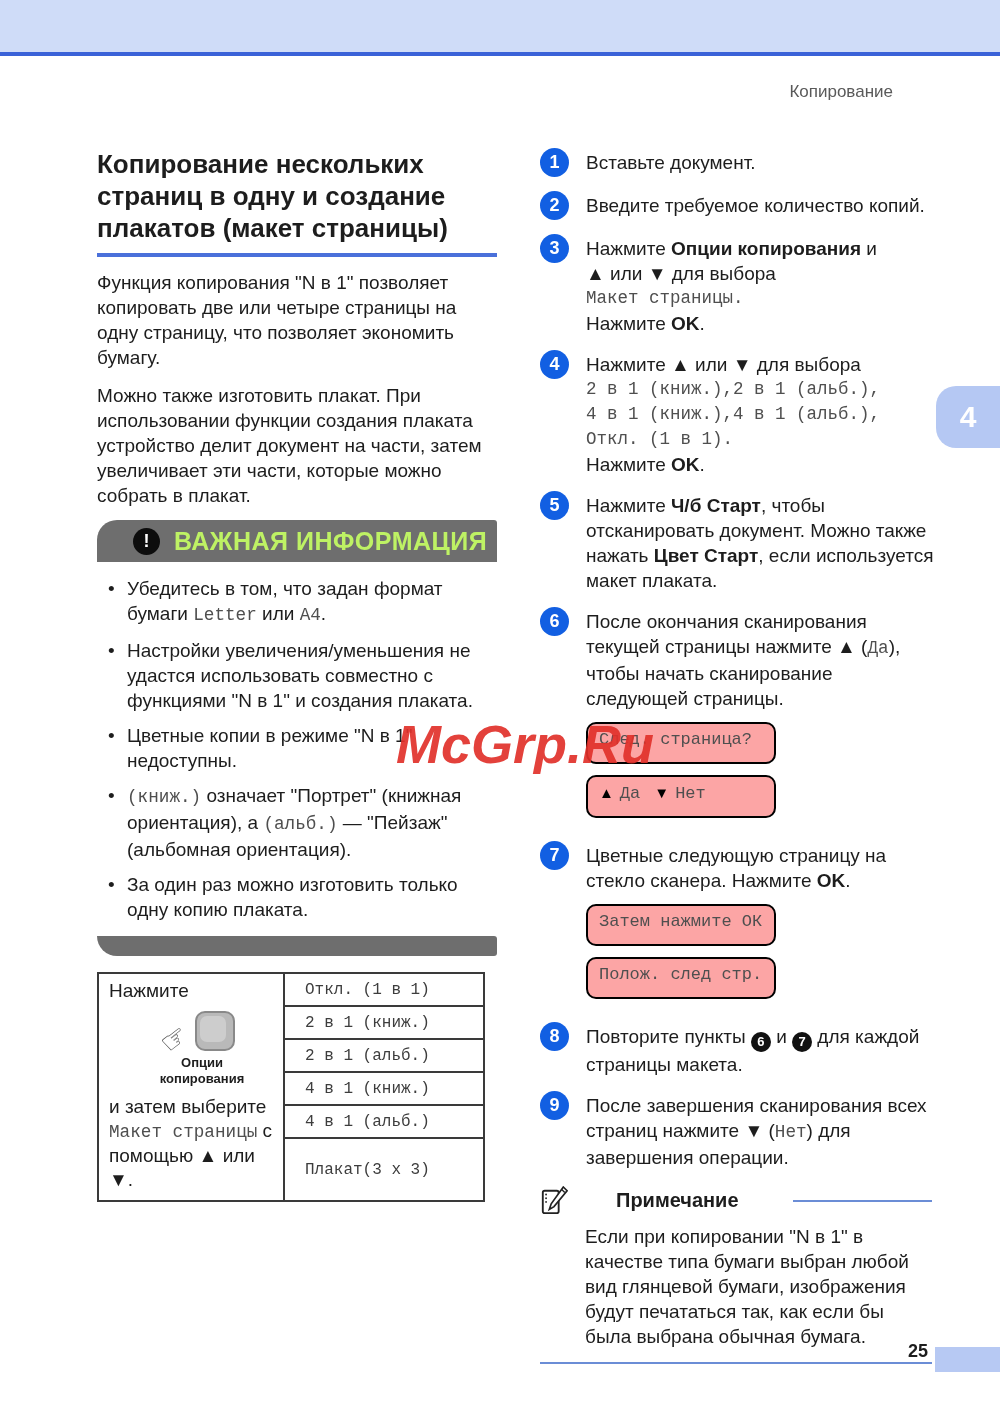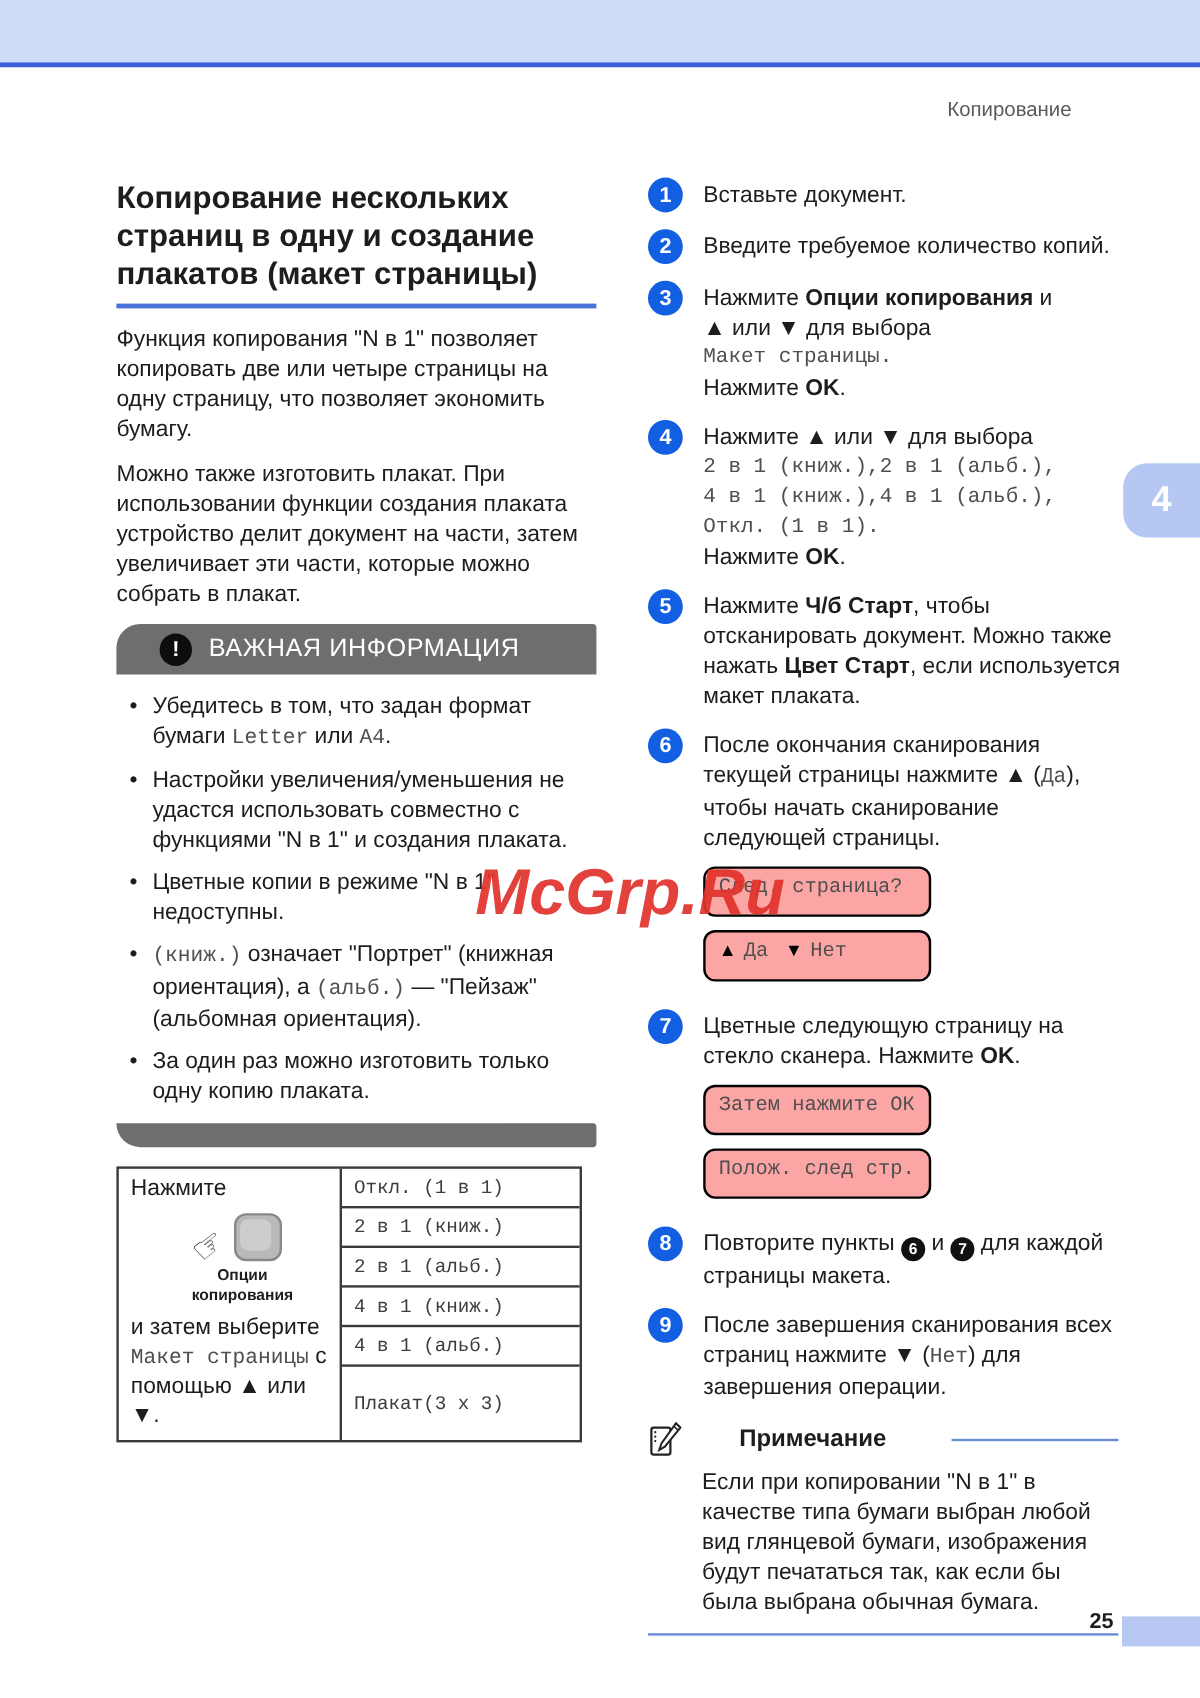--- a/index.html
+++ b/index.html
@@ -16,32 +16,32 @@
   .col-left{position:absolute;left:97px;top:148px;width:400px;}
   .col-right{position:absolute;left:540px;top:150px;width:397px;}
   h1.title{font-size:26px;font-weight:bold;line-height:32px;margin:0;}
   .title-rule{height:4px;background:#4a70da;margin-top:9px;}
   .para{font-size:19px;line-height:25px;margin:13px 0 0 0;}
   .imp{margin-top:12px;}
   .imp-head{height:42px;background:#6e6e6e;border-radius:20px 3px 0 0;display:flex;
     align-items:center;padding-left:36px;gap:14px;}
   .bang{width:27px;height:27px;border-radius:50%;background:#0d0d0d;color:#fff;font-weight:bold;
     font-size:18px;display:flex;align-items:center;justify-content:center;flex:0 0 27px;}
-  .imp-title{color:#ffffff;font-weight:normal;font-size:21px;letter-spacing:.5px;}
+  .imp-title{color:#bef264;font-weight:bold;font-size:25px;letter-spacing:.5px;}
   .imp-body{padding:4px 0 14px 4px;}
   .imp-bullet{position:relative;padding-left:26px;font-size:19px;line-height:25px;margin-top:10px;}
   .imp-bullet::before{content:"•";position:absolute;left:7px;}
   .imp-foot{height:20px;background:#6e6e6e;border-radius:0 3px 3px 20px;}
   .mono{font-family:"Liberation Mono","DejaVu Sans Mono",monospace;color:#4f4f4f;font-size:.93em;}
   .opt-table{margin-top:16px;display:flex;border:2px solid #3a3a3a;width:388px;box-sizing:border-box;}
   .cell-left{width:186px;border-right:2px solid #3a3a3a;padding:5px 6px 8px 10px;box-sizing:border-box;
     font-size:19px;line-height:24px;}
   .cell-right{flex:1;display:flex;flex-direction:column;}
   .opt-row{height:31px;border-bottom:2px solid #3a3a3a;display:flex;align-items:center;
-    padding-left:10px;font-family:"Liberation Mono","DejaVu Sans Mono",monospace;
+    padding-left:20px;font-family:"Liberation Mono","DejaVu Sans Mono",monospace;
     font-size:16px;color:#3d3d3d;white-space:nowrap;}
   .opt-row:last-child{border-bottom:none;flex:1;}
   .btn-widget{position:relative;text-align:center;margin:8px 0 6px;height:78px;}
   .btn-face{position:absolute;left:86px;top:0;width:36px;height:36px;background:#b9b9b9;
     border:2px solid #898989;border-radius:10px;}
   .btn-face-inner{position:absolute;left:3px;top:3px;width:26px;height:26px;border-radius:7px;background:#cdcdcd;}
   .hand-glyph{position:absolute;left:52px;top:16px;font-size:30px;transform:rotate(-38deg);color:#4a4a4a;}
   .btn-label{position:absolute;left:0;top:44px;width:186px;text-align:center;font-size:13px;
     font-weight:bold;line-height:16px;}
   .step{display:flex;margin-bottom:16px;}

